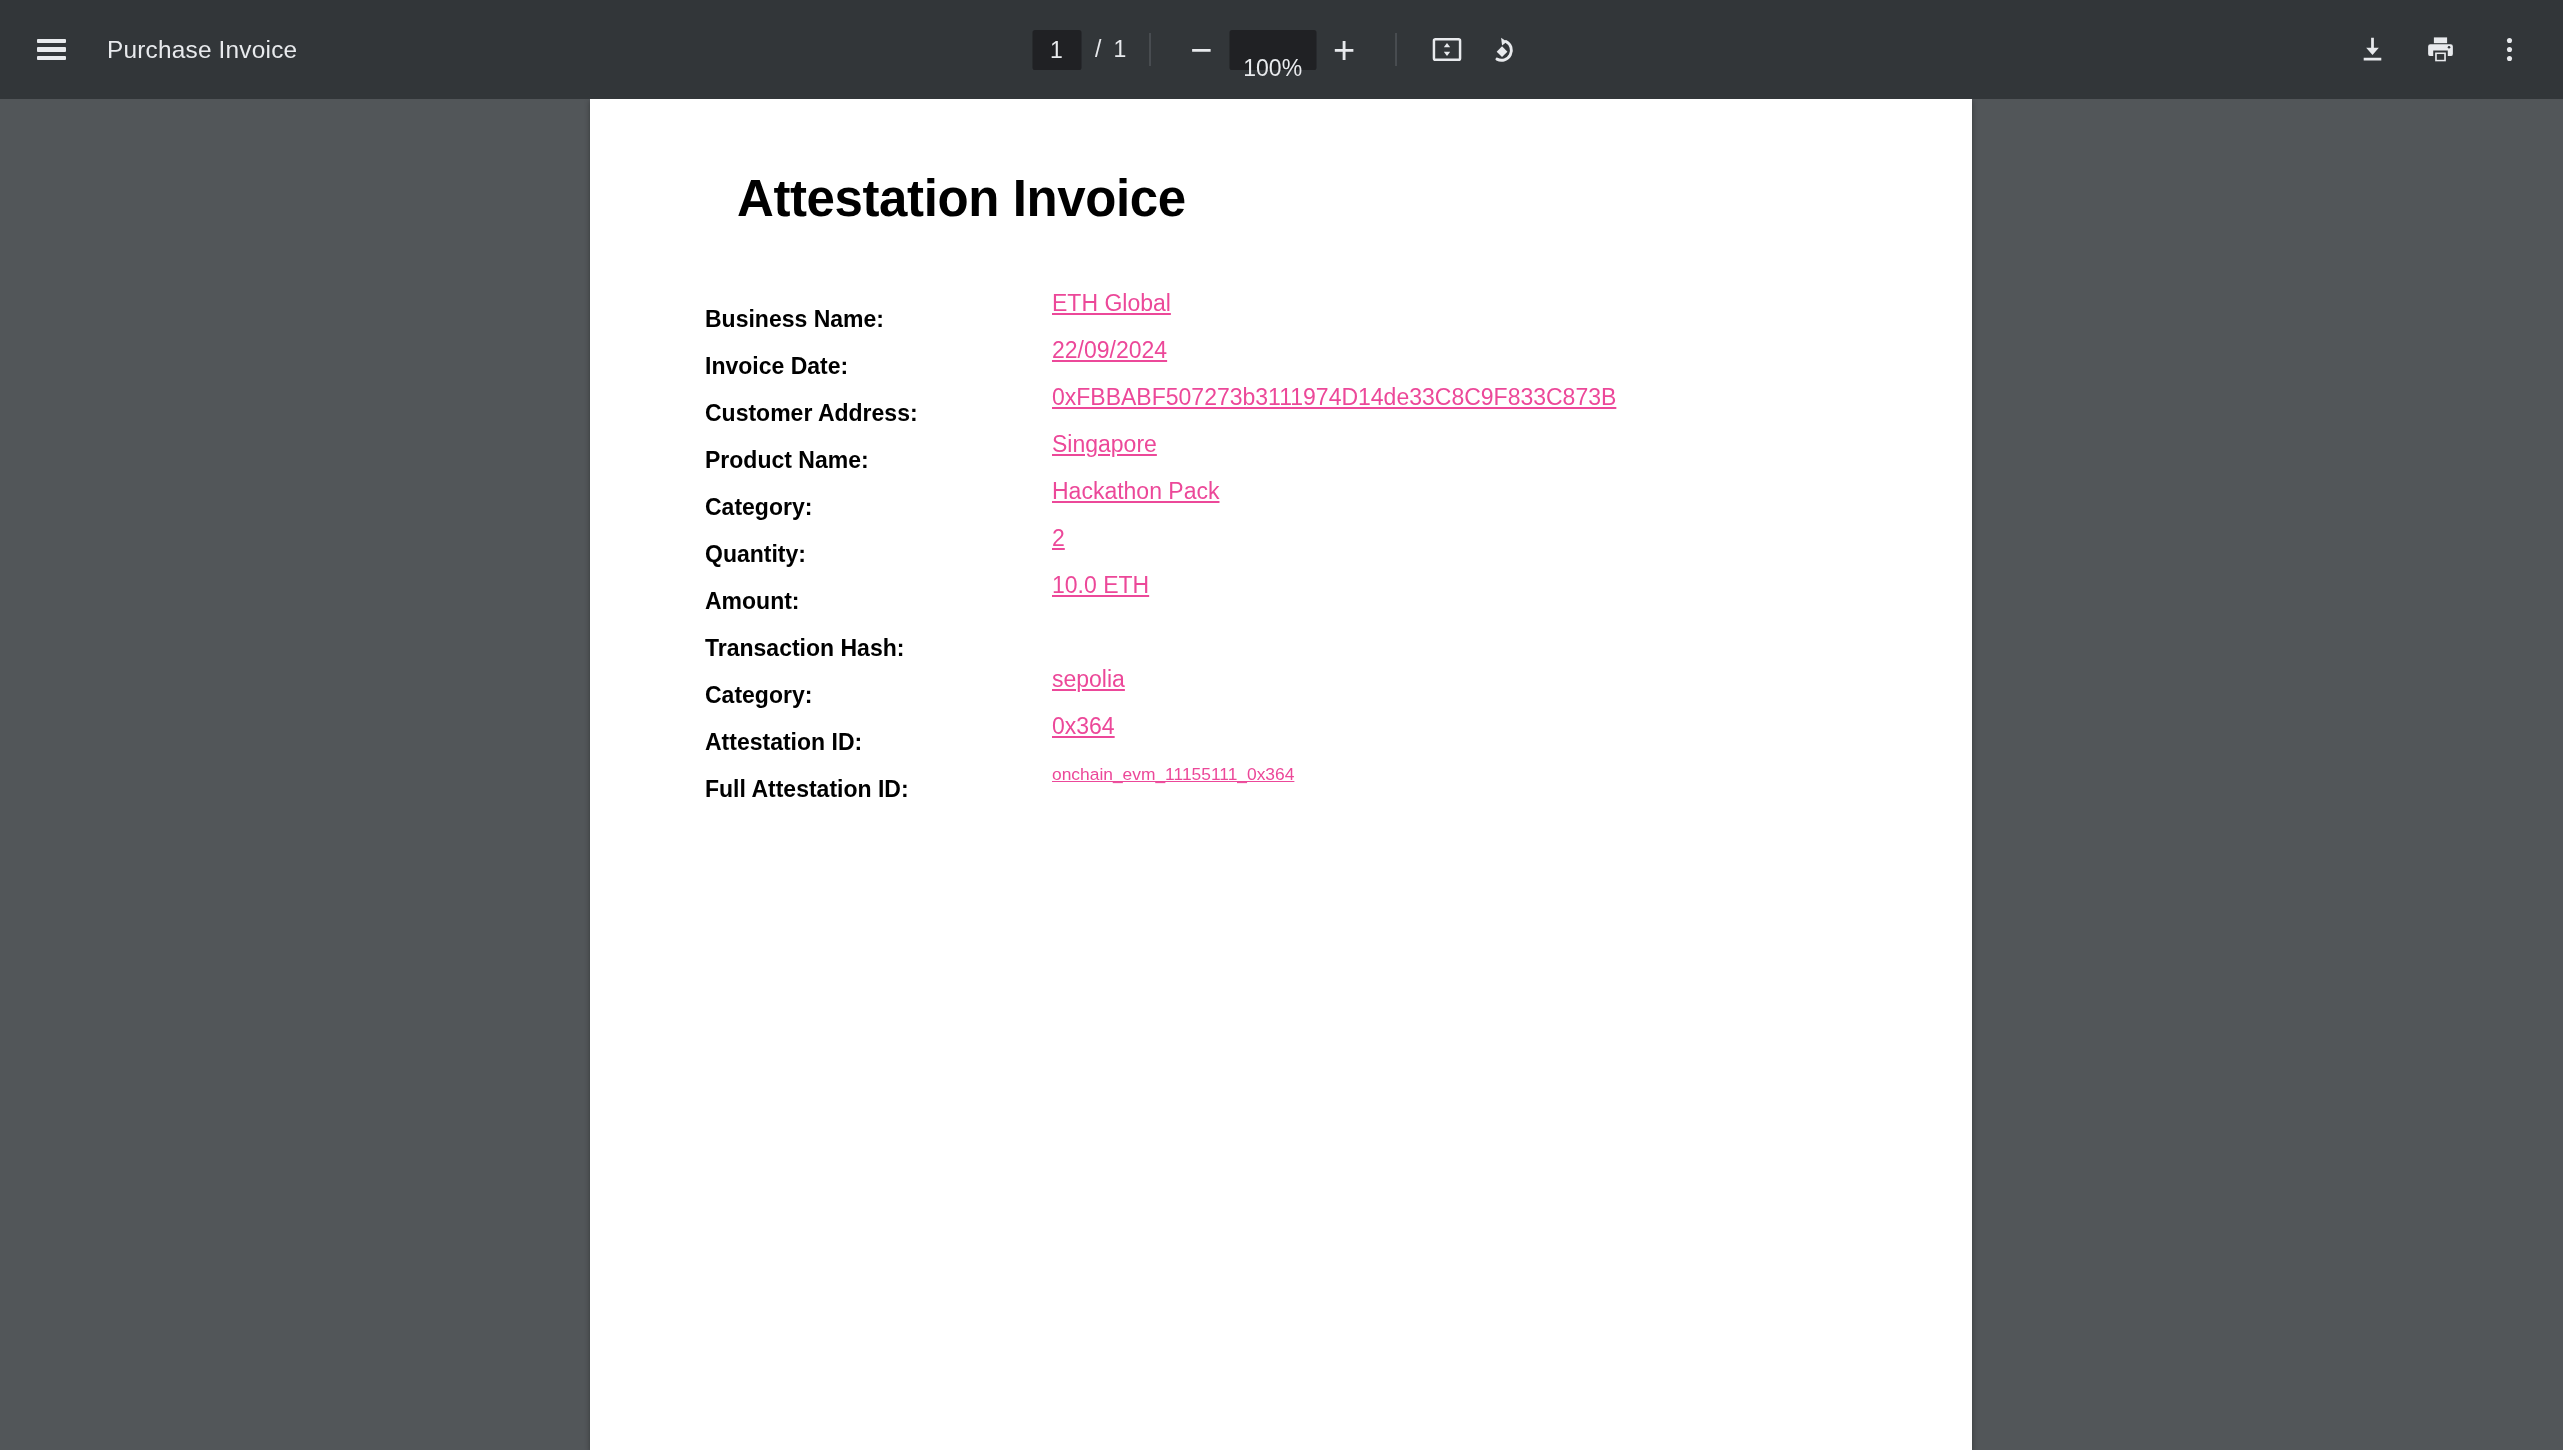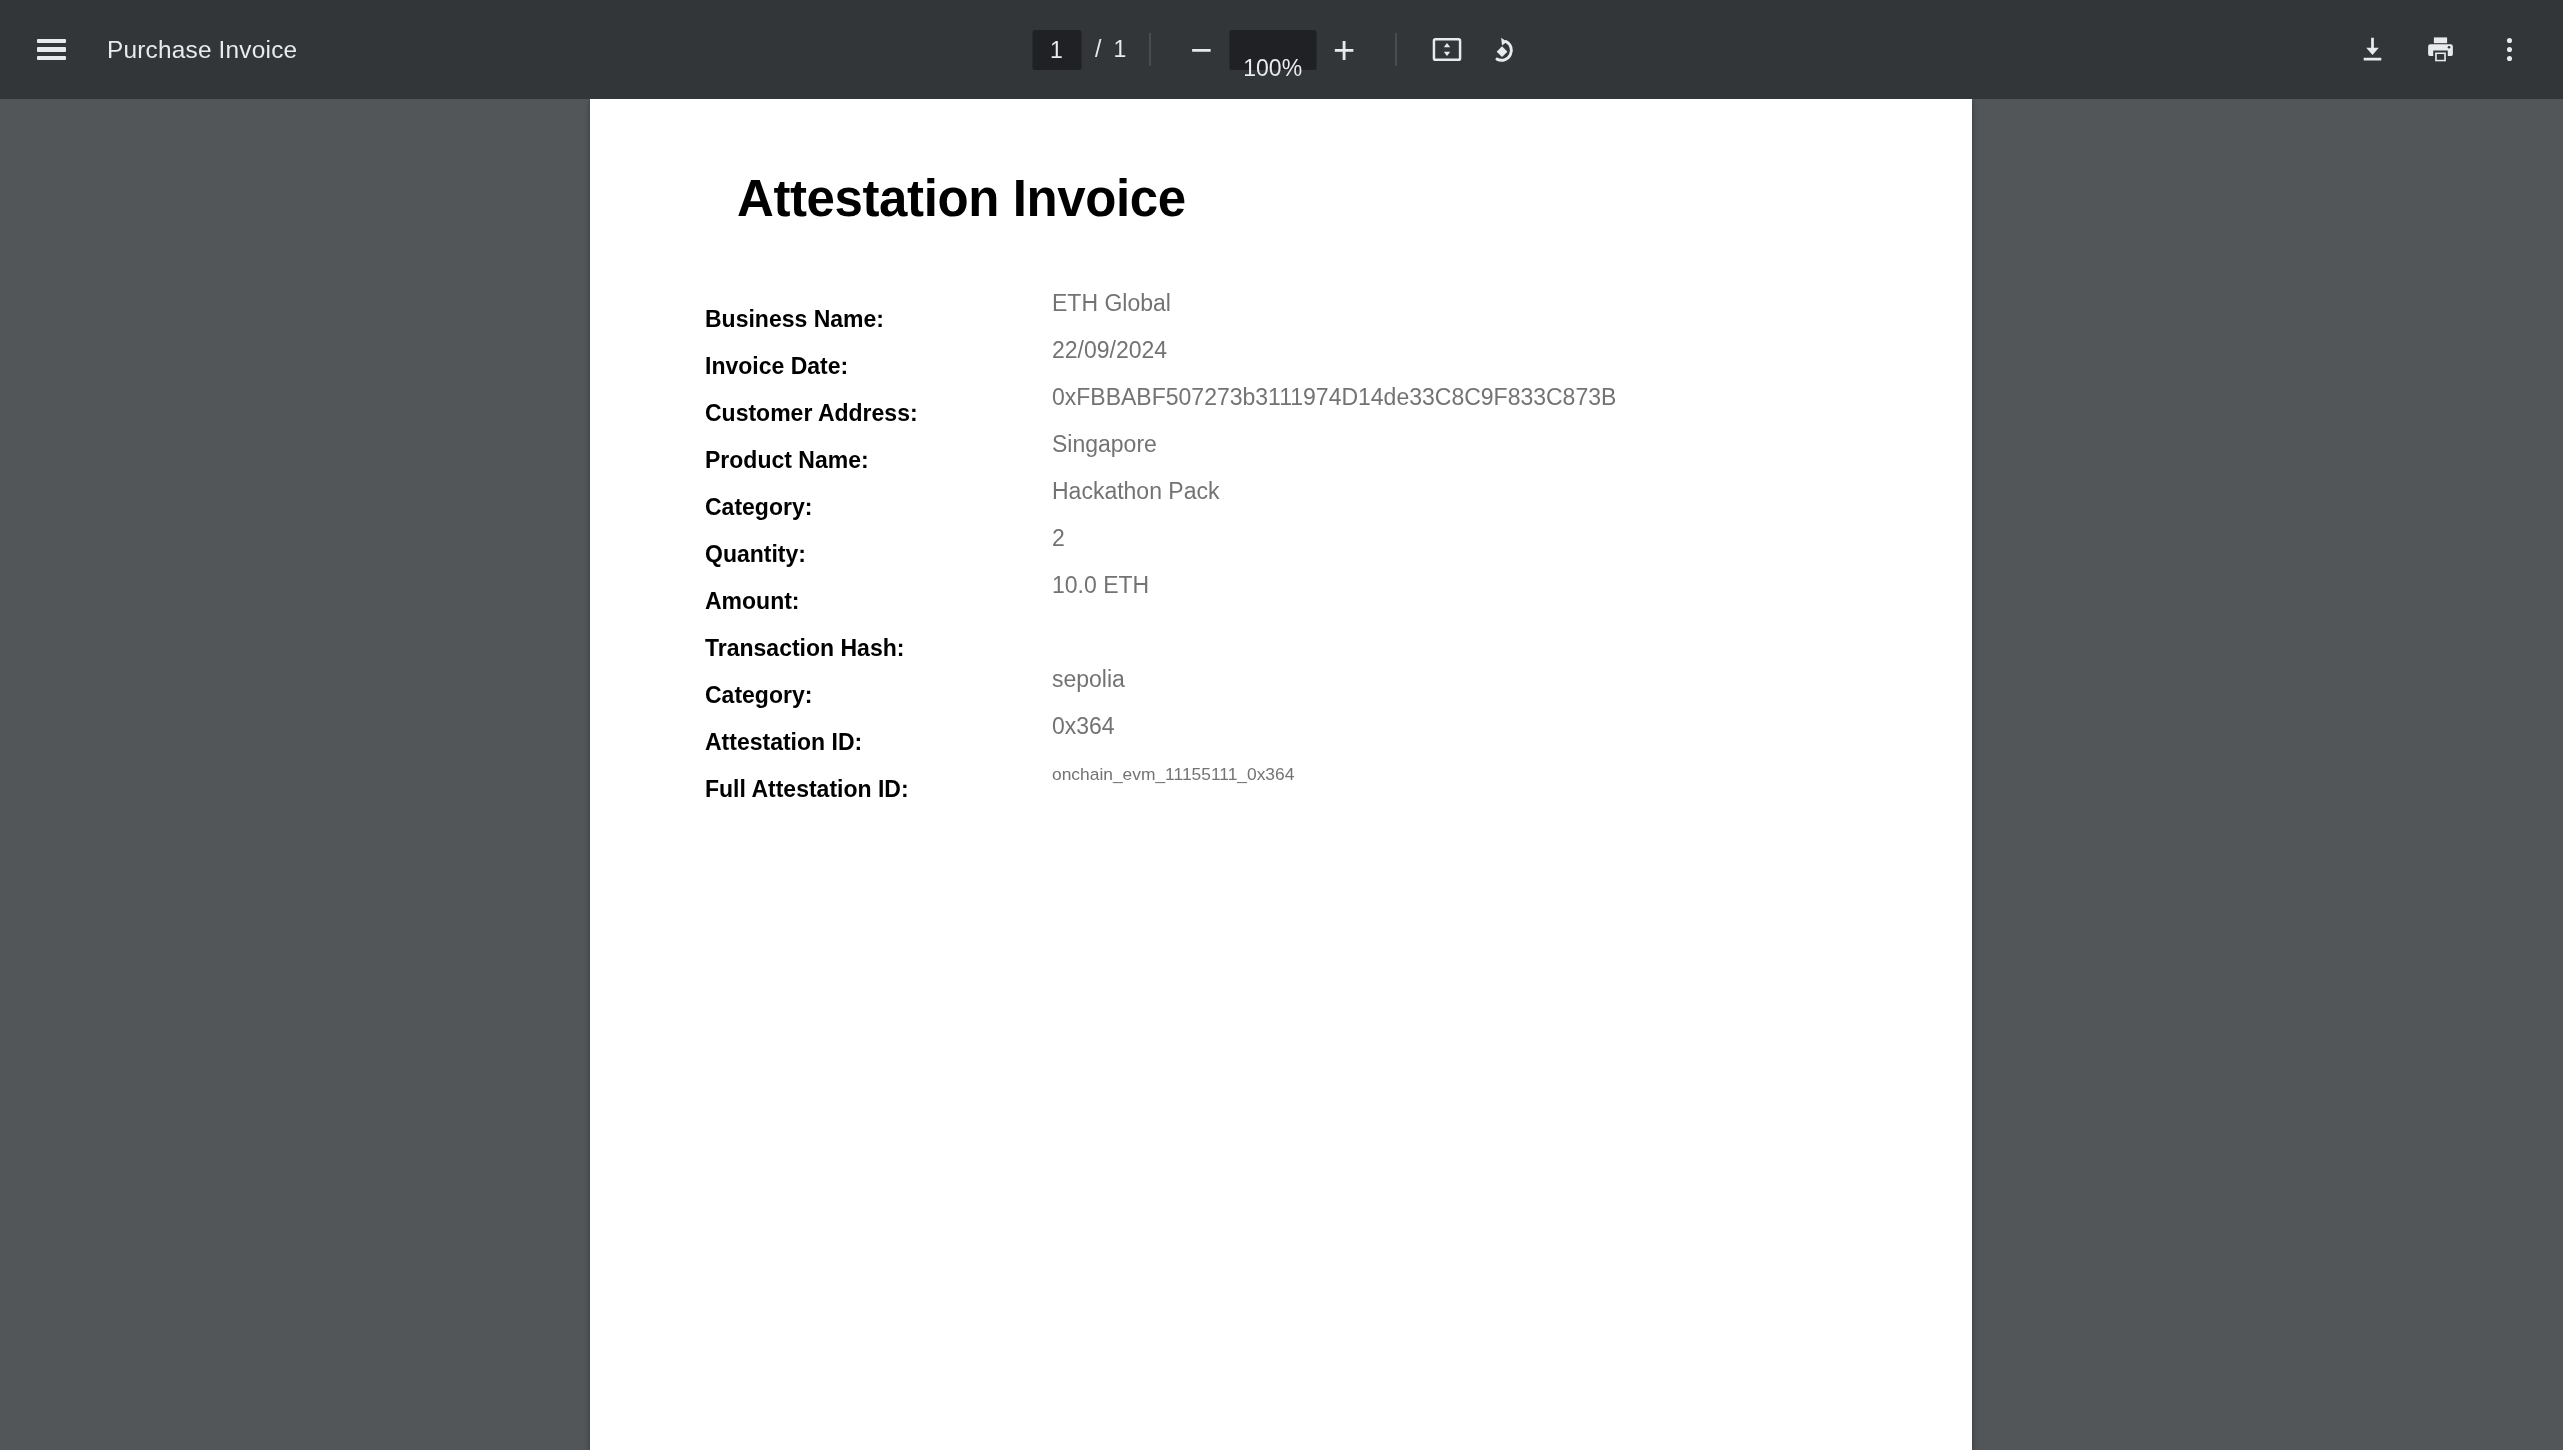--- a/index.html
+++ b/index.html
@@ -202,23 +202,24 @@
     color: #000;
     white-space: nowrap;
     line-height: 28px;
   }
 
   .field-value {
     position: absolute;
     left: 347px;
     top: 0;
     font-size: 23px;
-    color: #737373;
+    color: #ec4899;
     white-space: nowrap;
     line-height: 28px;
+    text-decoration: underline;
   }
 
   .field-value.small {
     font-size: 17.4px;
     line-height: 28px;
     top: 0.9px;
   }
 </style>
 </head>
 <body>

